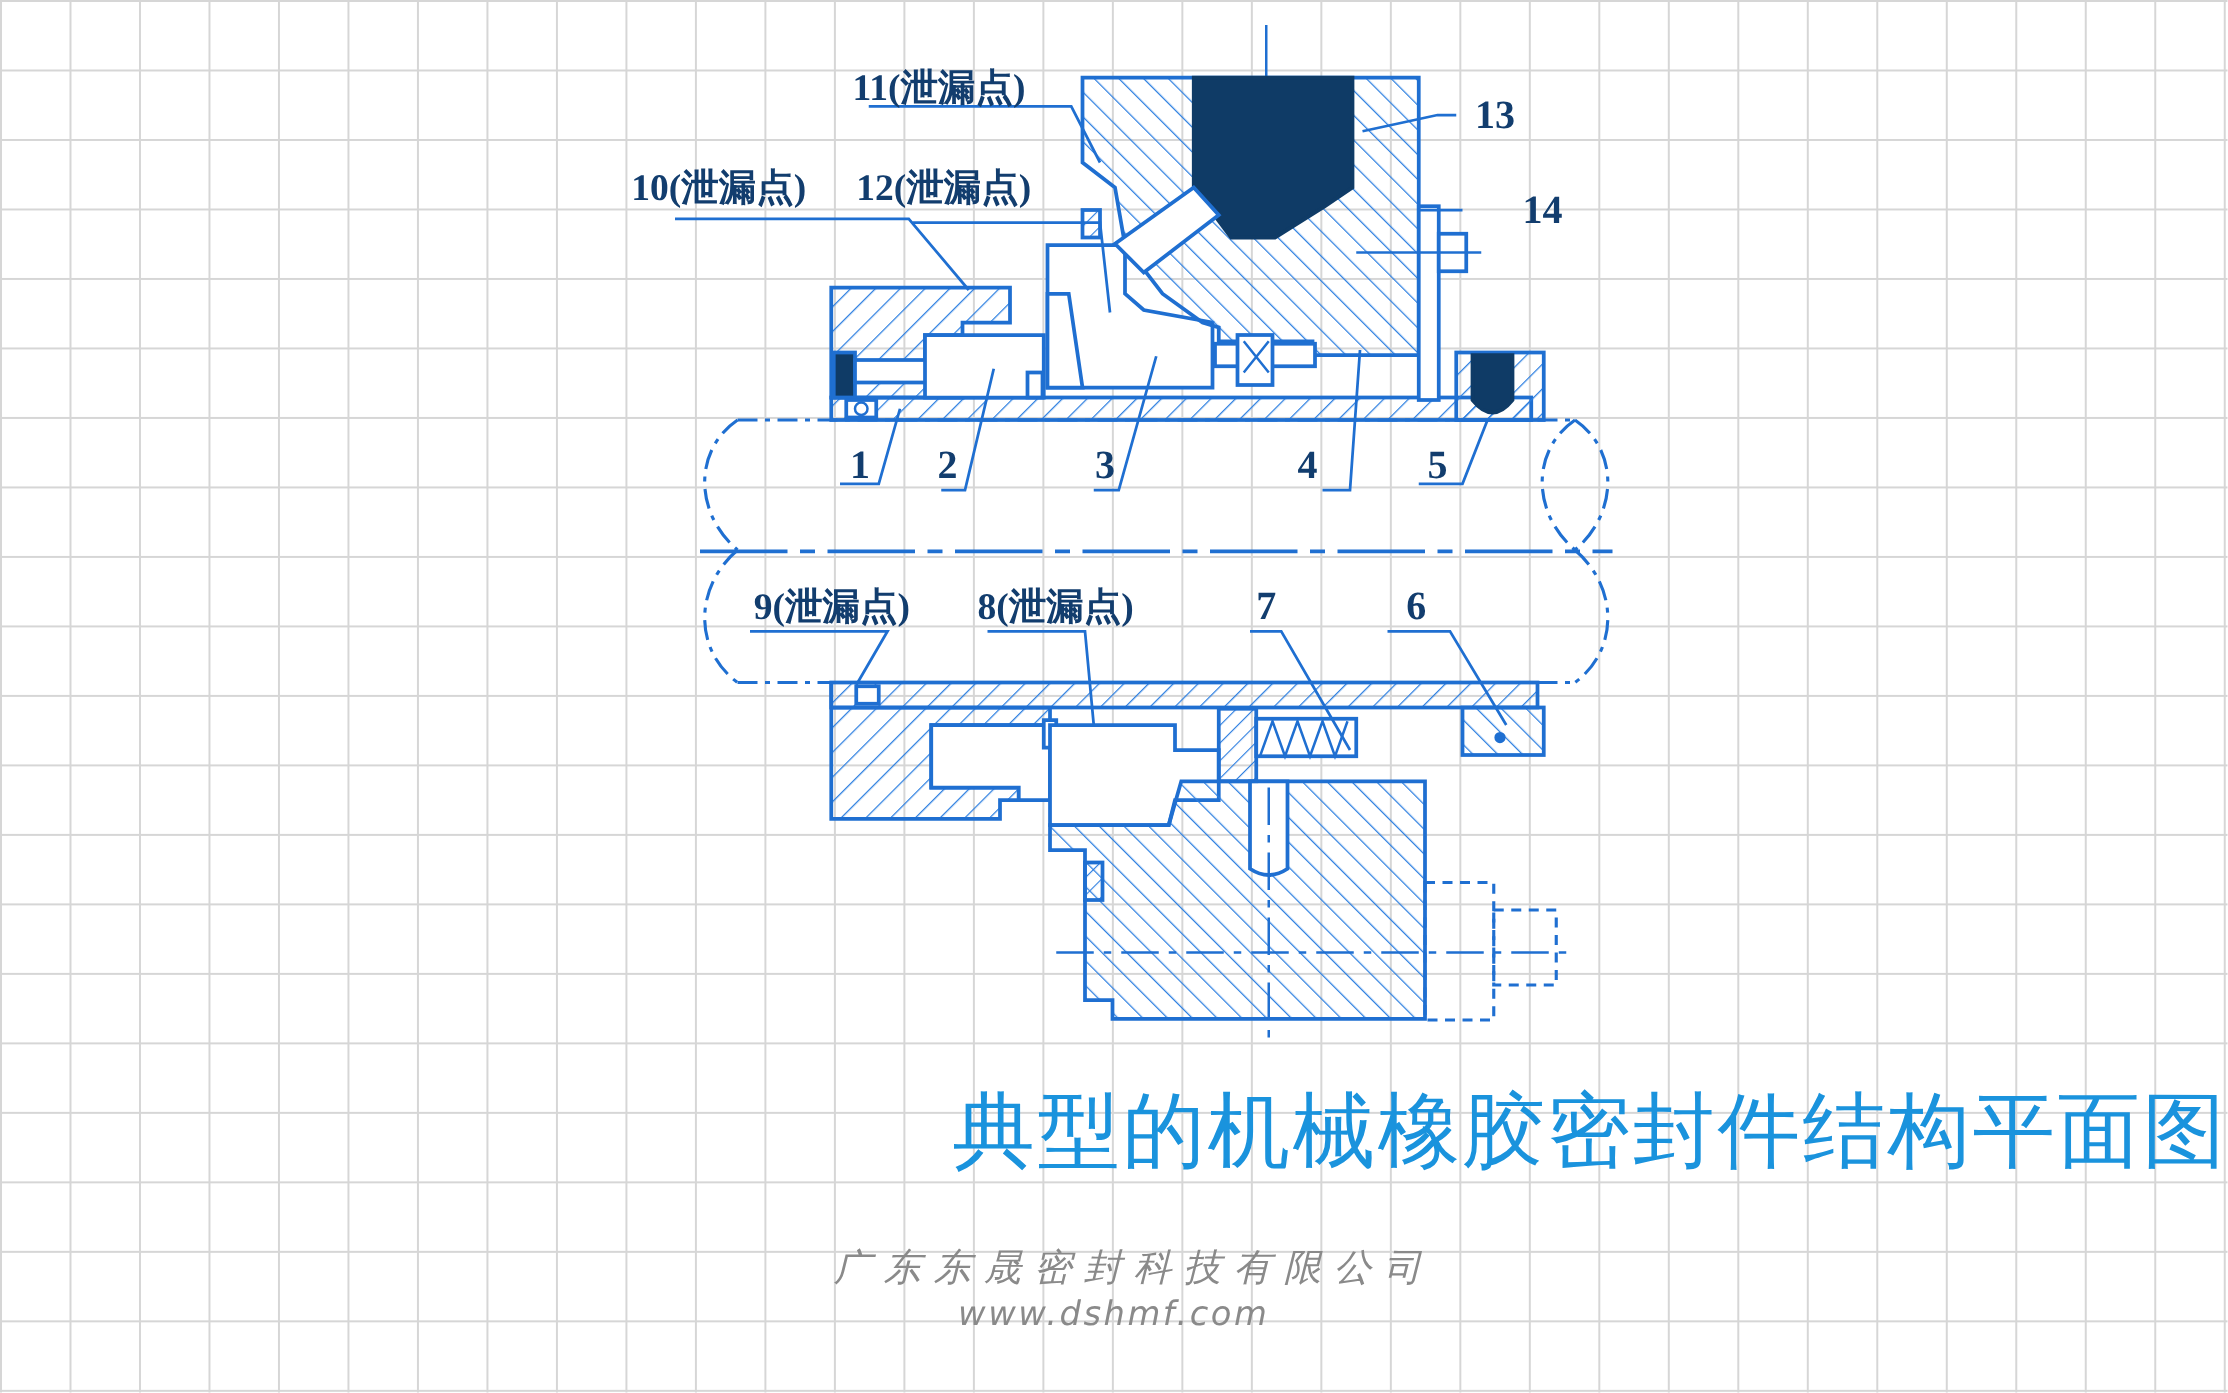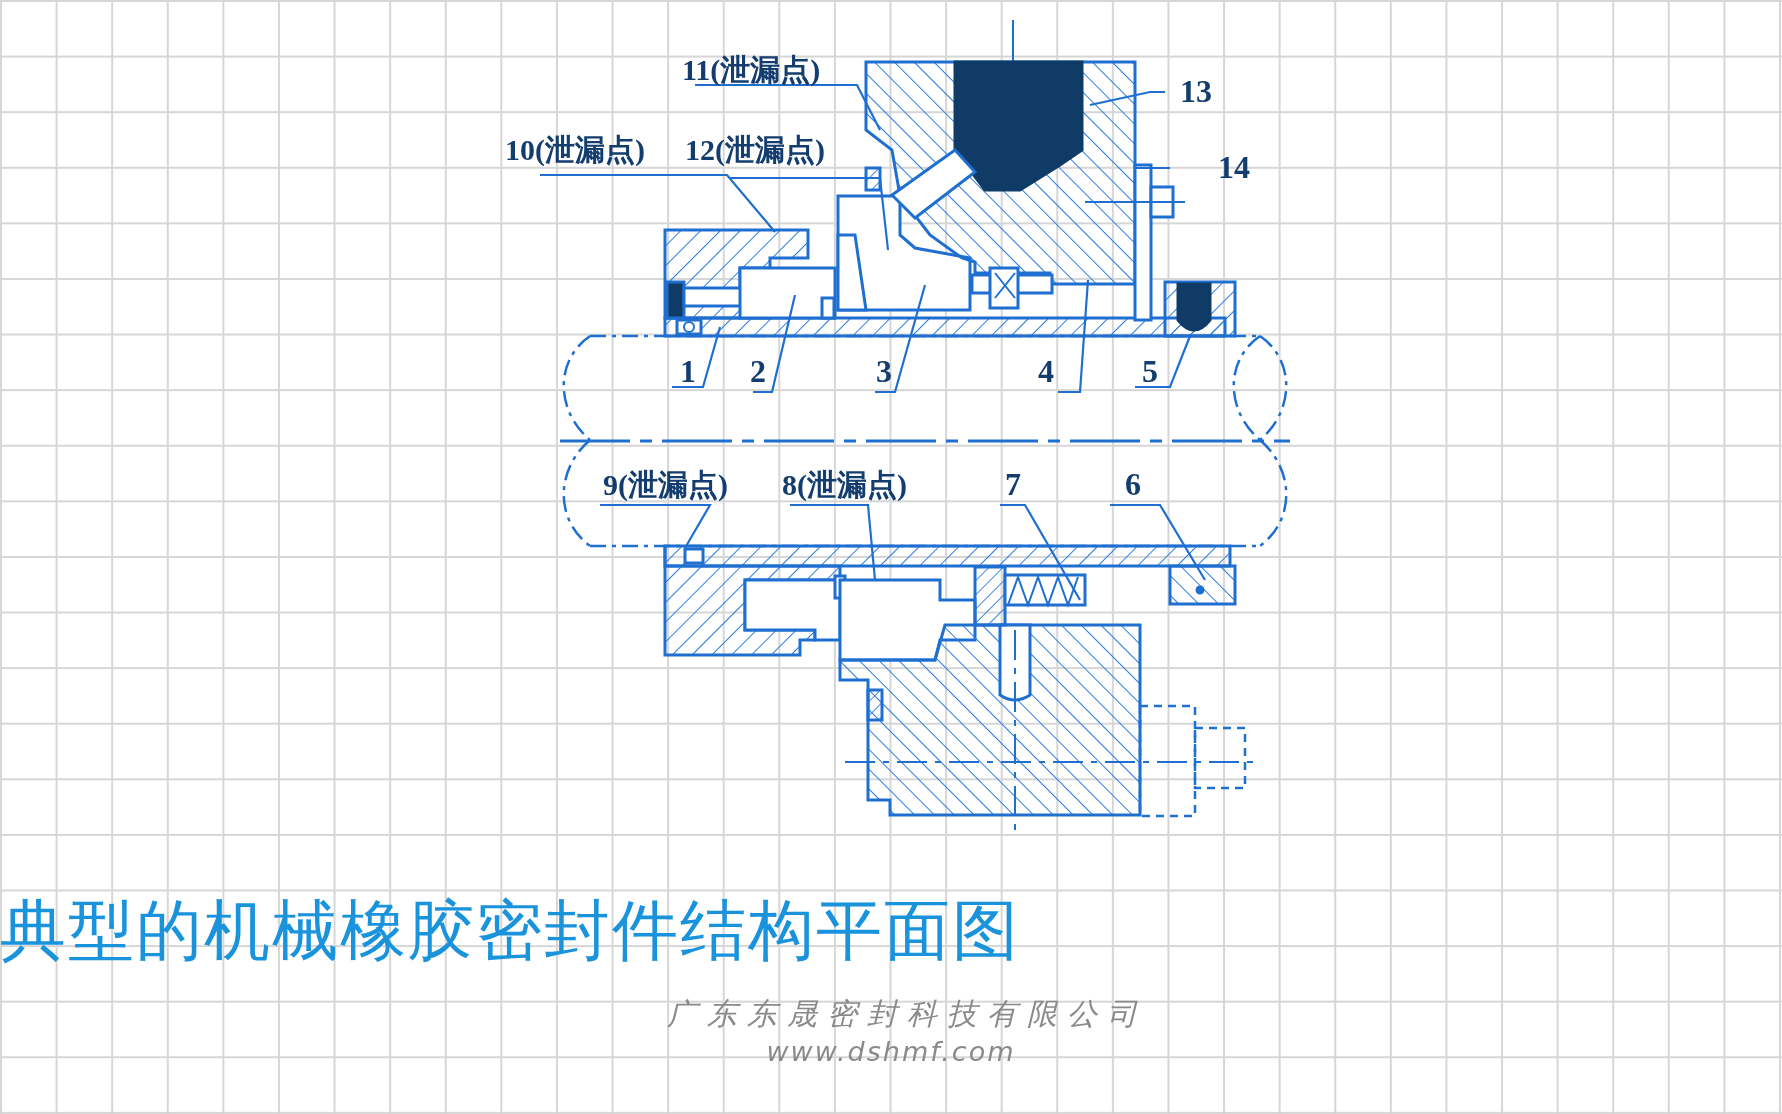--- a/index.html
+++ b/index.html
@@ -9,21 +9,21 @@
       background-image:
         linear-gradient(to right, #d6d6d6 1.5px, transparent 1.5px),
         linear-gradient(to bottom, #d6d6d6 1.5px, transparent 1.5px);
       background-size: 55.6px 55.6px;
       background-position: 0 0;
       font-family: "DejaVu Sans", sans-serif;
     }
     #drawing { position: absolute; left: 0; top: 0; width: 1782px; height: 1114px; }
     .lbl { font-family: "Liberation Serif", "DejaVu Serif", serif; font-weight: bold; fill: #123d6e; }
     .title {
-      position: absolute; left: 0; width: 1782px; top: 886px; text-align: left;
+      position: absolute; left: 0; width: 1782px; top: 860px; text-align: right;
       font-family: "DejaVu Sans", sans-serif; font-size: 66px; color: #1a93dd;
       letter-spacing: 2px; font-weight: normal;
     }
     .company {
       position: absolute; left: 16px; width: 1782px; top: 994px; text-align: center;
       font-family: "DejaVu Sans", sans-serif; font-size: 30px; color: #8a8a8a;
       letter-spacing: 10px; font-style: italic; font-weight: lighter;
     }
     .website {
       position: absolute; left: 0; width: 1782px; top: 1036px; text-align: center;

